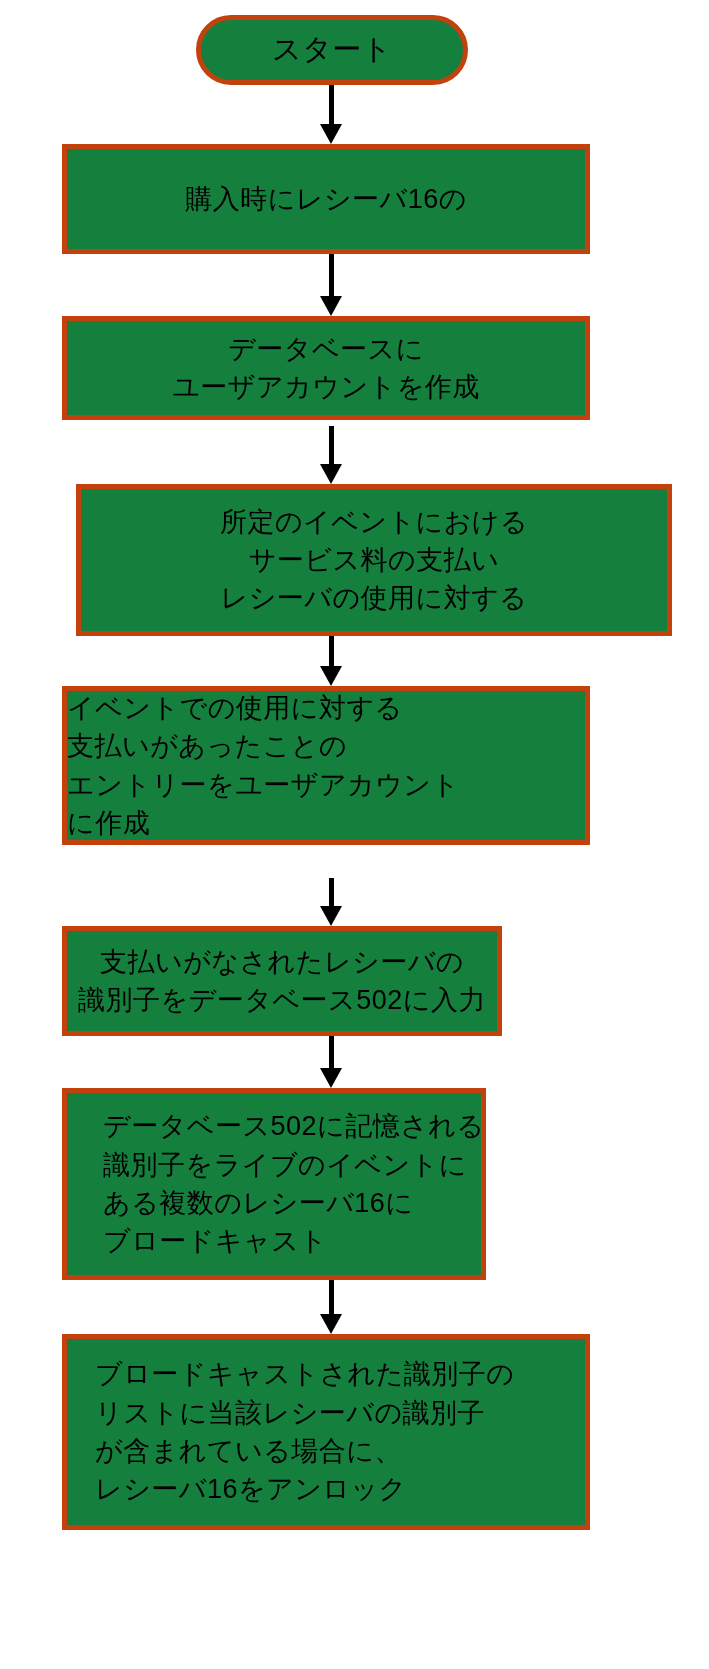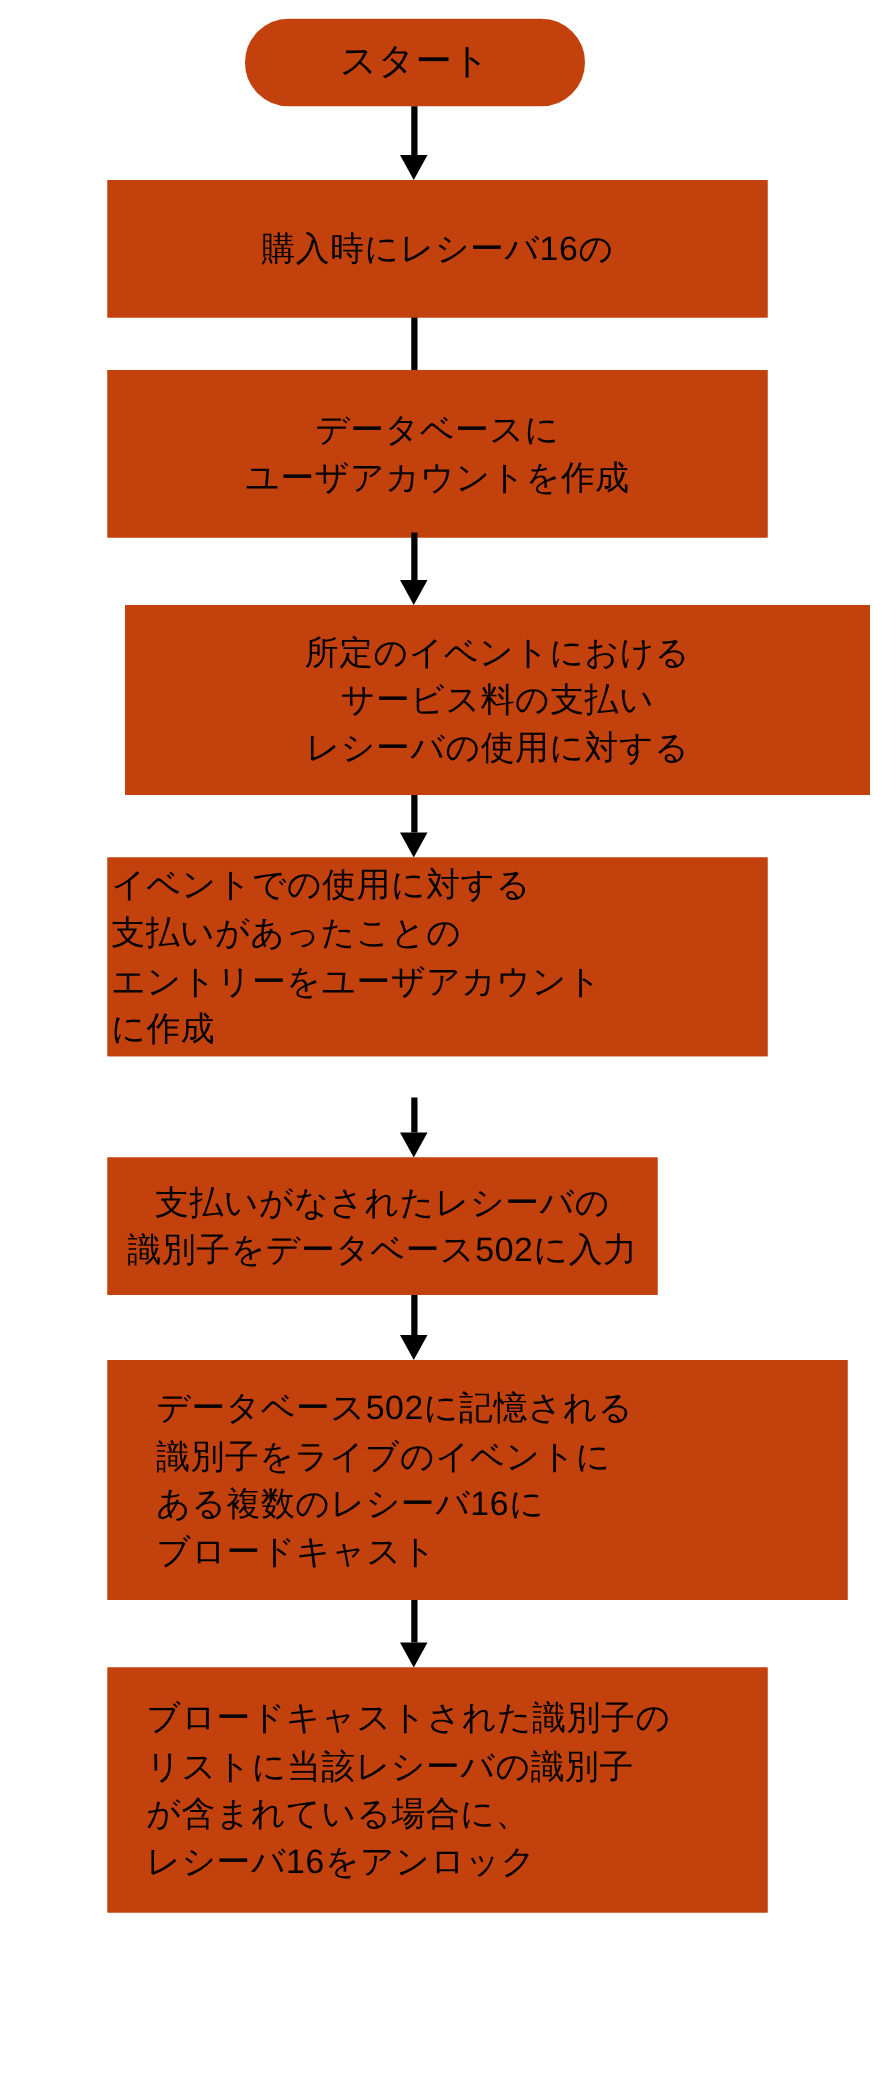--- a/index.html
+++ b/index.html
@@ -16,43 +16,42 @@
   }
   #flowchart {
     position: relative;
     width: 709px;
     height: 1669px;
   }
 
   .node {
     position: absolute;
     box-sizing: border-box;
-    border: 3px solid #c2410c;
-    background: #c2410c;
+    border: 5px solid #c2410c;
+    background: #15803d;
     display: flex;
     flex-direction: column;
     align-items: center;
     justify-content: center;
     text-align: left;
     font-size: 27px;
     line-height: 1.42;
     letter-spacing: 0.5px;
     font-weight: 500;
   }
   .node .line {
     display: block;
     white-space: nowrap;
   }
   .terminator {
     border-radius: 60px;
     font-size: 29px;
   }
   .process {
     border-radius: 0;
-    margin-left: 24px;
   }
 
   
   .arrow {
     position: absolute;
   }
   .arrow .shaft {
     position: absolute;
     left: 0;
     top: 0;
@@ -86,21 +85,21 @@
 
   <div class="node process" style="left:62px; top:144px; width:528px; height:110px;">
     <span class="line">購入時にレシーバ16の</span>
   </div>
 
   <div class="arrow" style="left:329px; top:254px; width:5px; height:62px;">
     <div class="shaft" style="height:42px;"></div>
     <div class="head"></div>
   </div>
 
-  <div class="node process" style="left:62px; top:296px; width:528px; height:134px;">
+  <div class="node process" style="left:62px; top:316px; width:528px; height:104px;">
     <span class="line">データベースに</span>
     <span class="line">ユーザアカウントを作成</span>
   </div>
 
   <div class="arrow" style="left:329px; top:426px; width:5px; height:58px;">
     <div class="shaft" style="height:38px;"></div>
     <div class="head"></div>
   </div>
 
   <div class="node process" style="left:76px; top:484px; width:596px; height:152px;">
@@ -129,21 +128,21 @@
   <div class="node process" style="left:62px; top:926px; width:440px; height:110px;">
     <span class="line">支払いがなされたレシーバの</span>
     <span class="line">識別子をデータベース502に入力</span>
   </div>
 
   <div class="arrow" style="left:329px; top:1036px; width:5px; height:52px;">
     <div class="shaft" style="height:32px;"></div>
     <div class="head"></div>
   </div>
 
-  <div class="node process" style="left:62px; top:1088px; width:592px; height:192px; align-items:flex-start; padding-left:36px;">
+  <div class="node process" style="left:62px; top:1088px; width:424px; height:192px; align-items:flex-start; padding-left:36px;">
     <span class="line">データベース502に記憶される</span>
     <span class="line">識別子をライブのイベントに</span>
     <span class="line">ある複数のレシーバ16に</span>
     <span class="line">ブロードキャスト</span>
   </div>
 
   <div class="arrow" style="left:329px; top:1280px; width:5px; height:54px;">
     <div class="shaft" style="height:34px;"></div>
     <div class="head"></div>
   </div>

